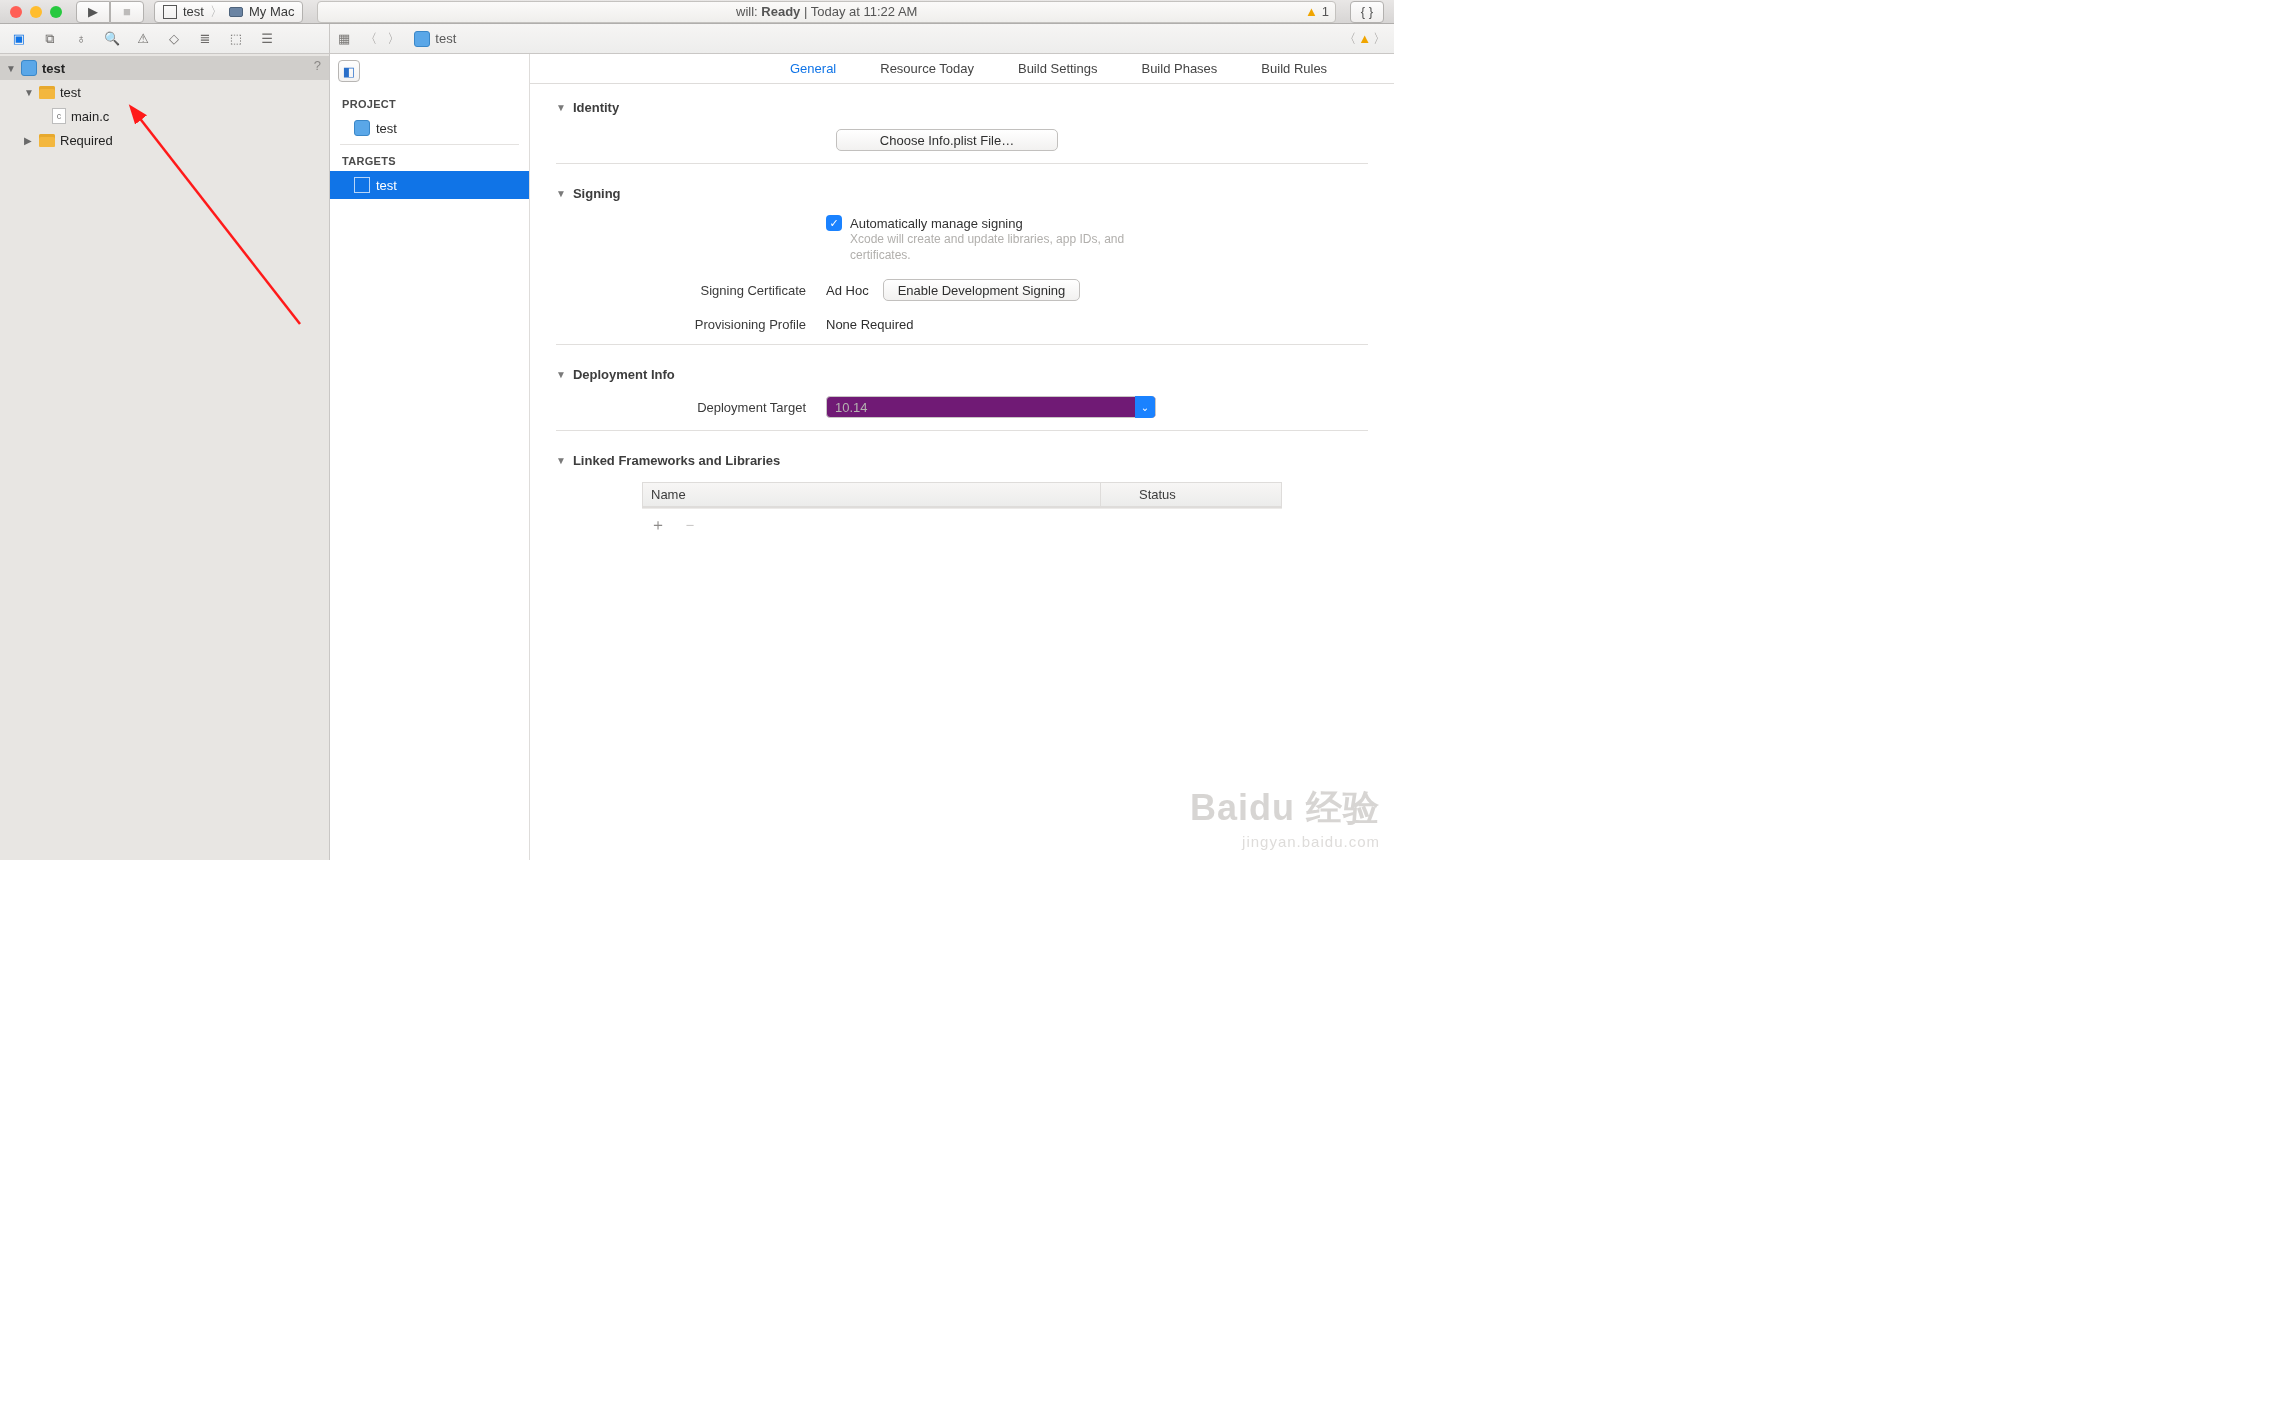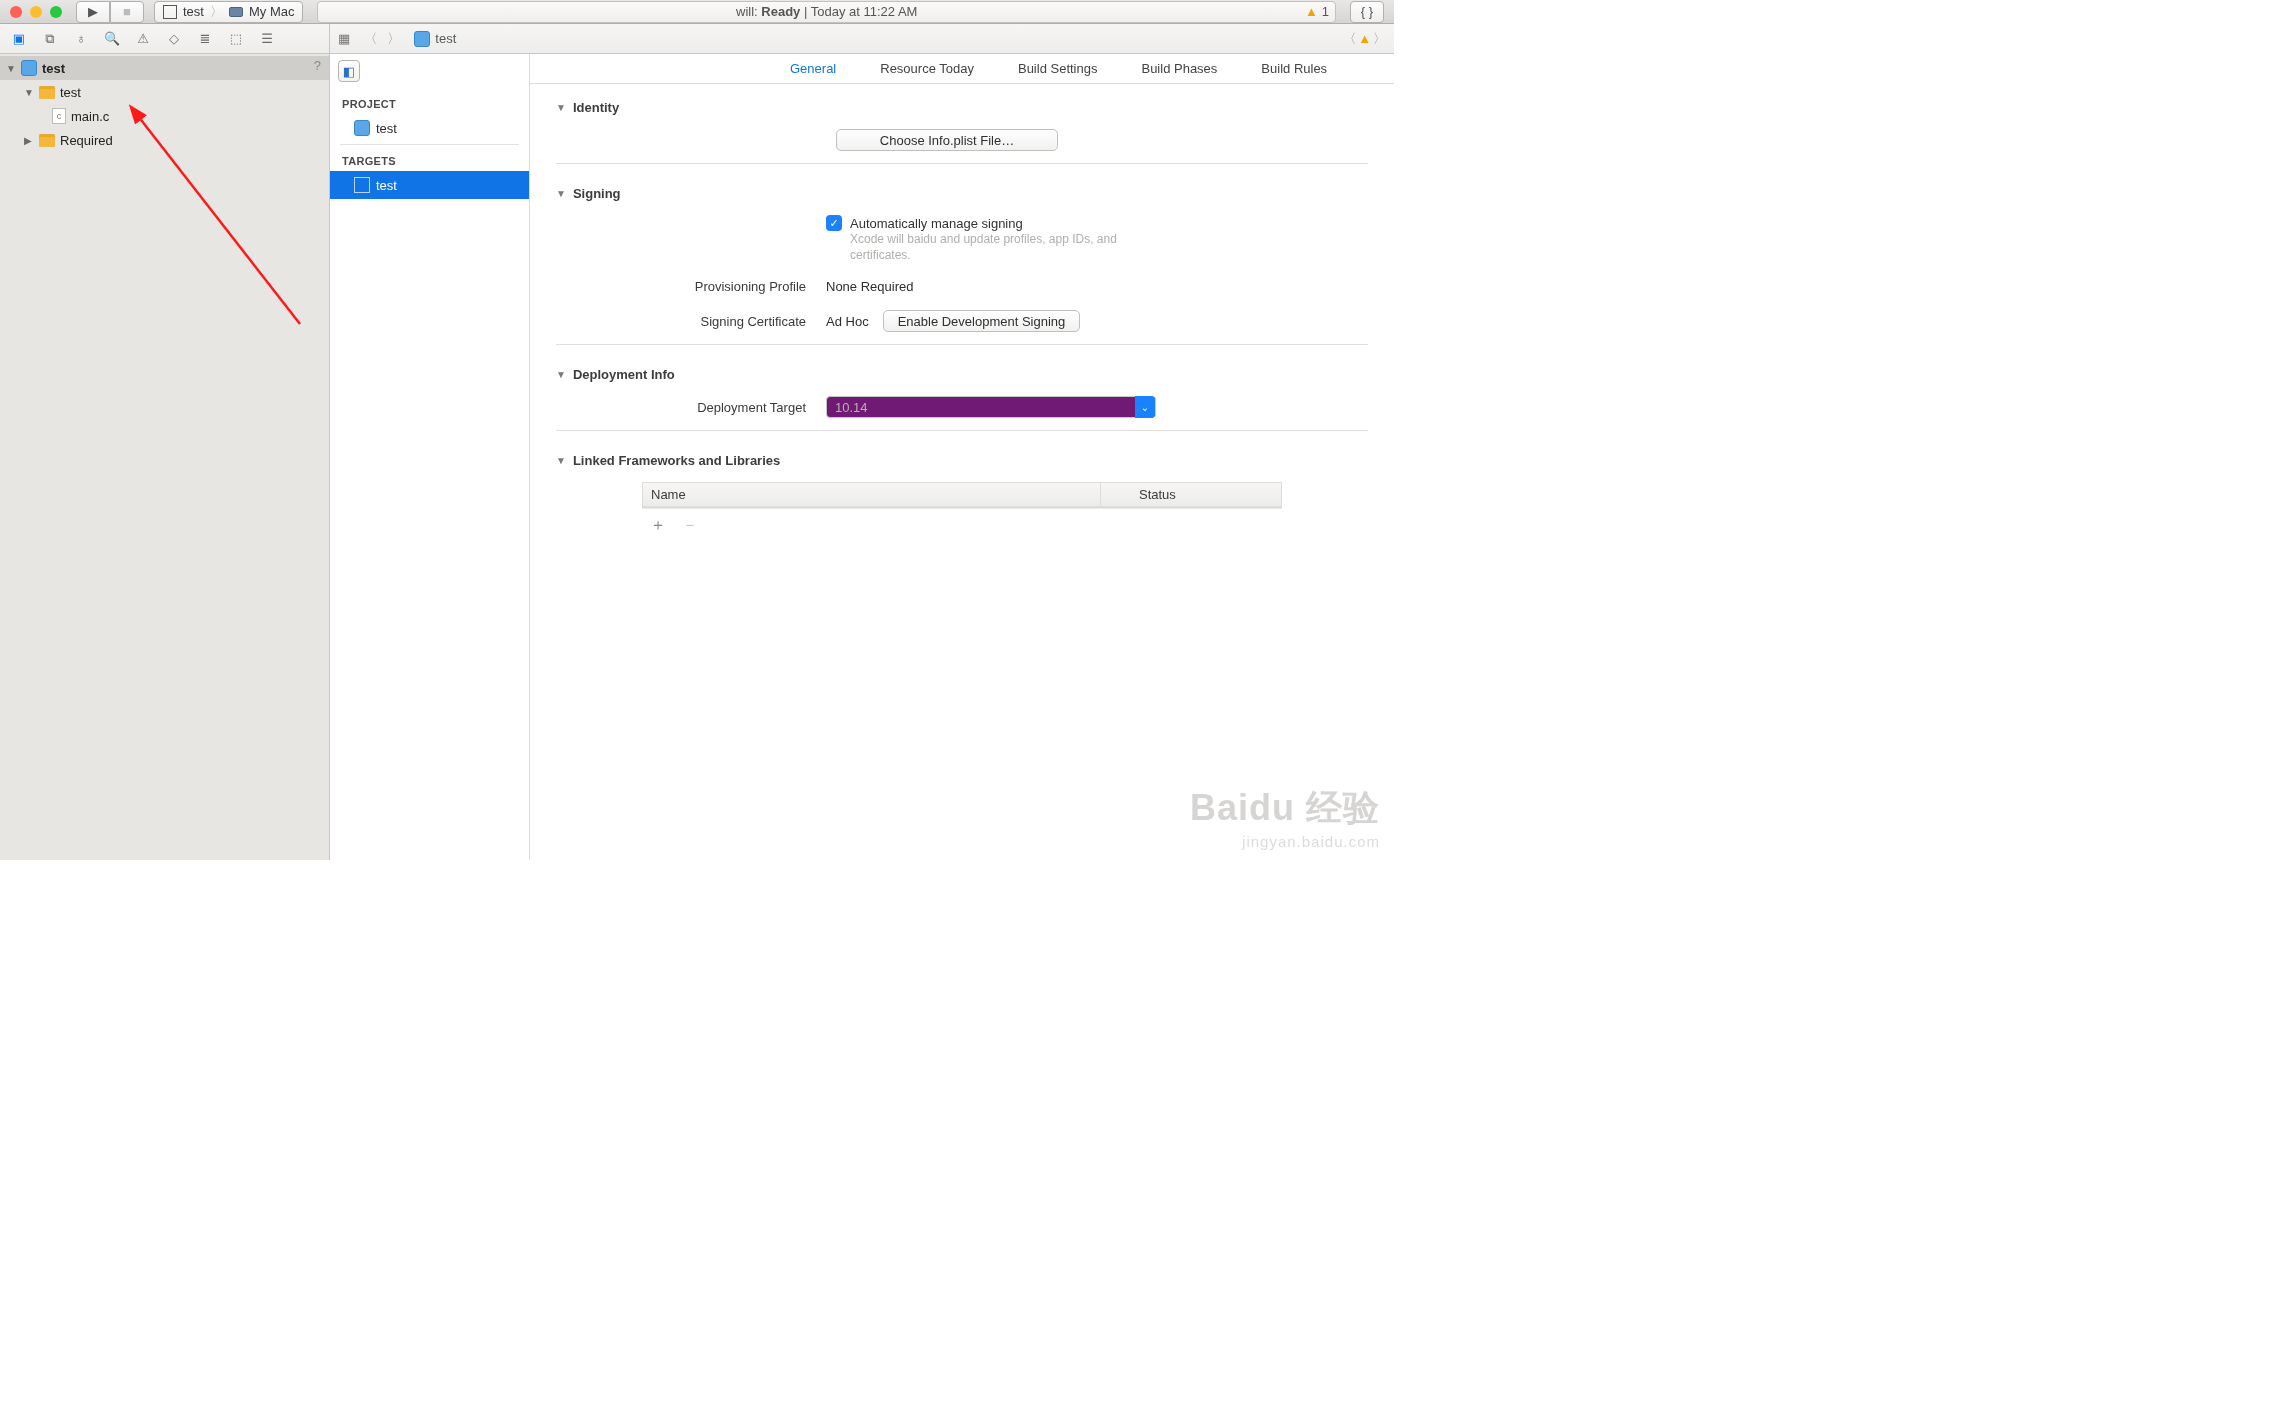--- a/index.html
+++ b/index.html
@@ -226,31 +226,31 @@
           <span class="tri">▼</span>
           <span>Signing</span>
         </div>
         <div class="row">
             <div class="label"></div>
           <div>
             <div style="display:flex;align-items:center;">
               <span class="checkbox">✓</span>
               <span>Automatically manage signing</span>
             </div>
-            <div class="hint">Xcode will baidu and update profiles, app IDs, and certificates.</div>
+            <div class="hint">Xcode will create and update libraries, app IDs, and certificates.</div>
           </div>
-        </div>
-        <div class="row">
-          <div class="label">Provisioning Profile</div>
-          <span class="val">None Required</span>
         </div>
         <div class="row">
           <div class="label">Signing Certificate</div>
           <span class="val" style="margin-right:14px;">Ad Hoc</span>
           <button class="btn">Enable Development Signing</button>
+        </div>
+        <div class="row">
+          <div class="label">Provisioning Profile</div>
+          <span class="val">None Required</span>
         </div>
         <hr class="sect-rule">
       </div>
 
       <div class="section">
         <div class="sect-title">
           <span class="tri">▼</span>
           <span>Deployment Info</span>
         </div>
         <div class="row">

